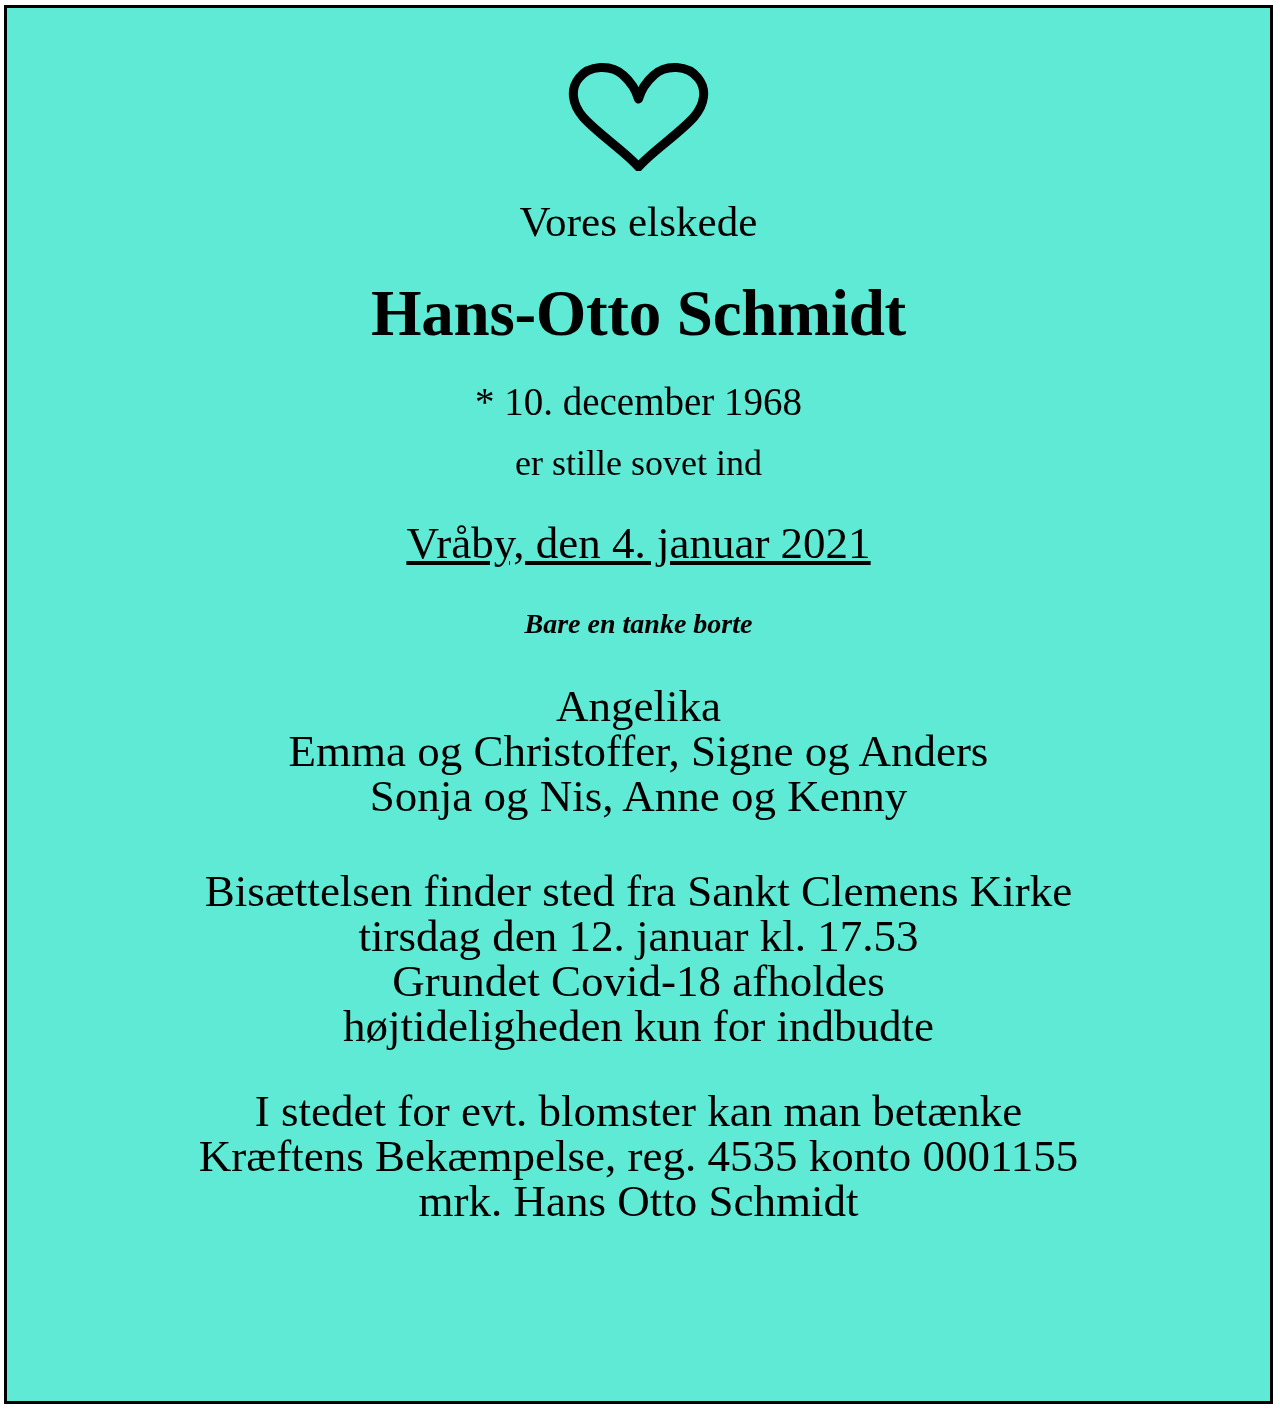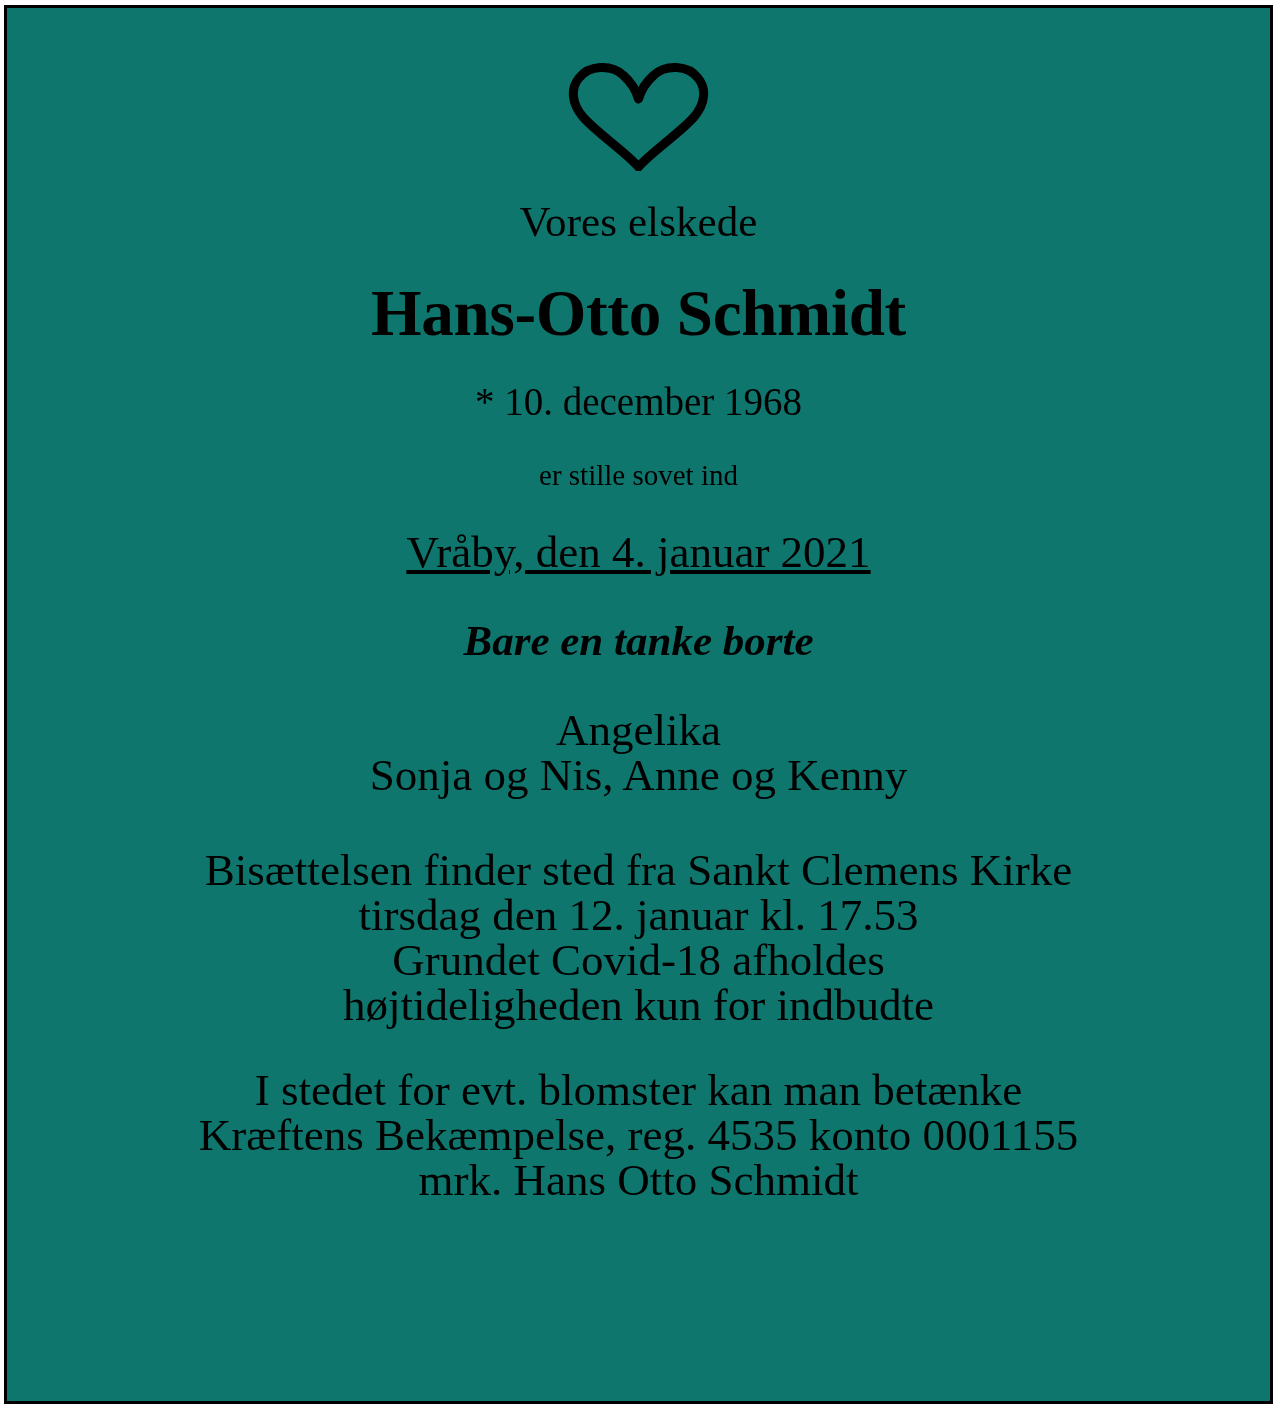--- a/index.html
+++ b/index.html
@@ -16,21 +16,21 @@
     overflow: hidden;
   }
 
   .notice {
     position: absolute;
     left: 4px;
     top: 5px;
     width: 1269px;
     height: 1399px;
     border: 3px solid #000000;
-    background: #0f766e;
+    background: #5eead4;
     box-sizing: border-box;
     display: flex;
     flex-direction: column;
     align-items: center;
   }
 
   
   .symbol-wrap {
     margin-top: 48px;
     height: 118px;
@@ -61,32 +61,32 @@
     margin-top: 38px;
     letter-spacing: -0.3px;
   }
 
   .born {
     font-size: 39px;
     margin-top: 36px;
   }
 
   .passed {
-    font-size: 29px;
-    margin-top: 40px;
+    font-size: 36px;
+    margin-top: 24px;
   }
 
   .place-date {
     font-size: 45px;
     margin-top: 40px;
     text-decoration: underline;
   }
 
   .verse {
-    font-size: 43px;
+    font-size: 28px;
     font-weight: bold;
     font-style: italic;
     margin-top: 44px;
   }
 
   
   .survivors {
     margin-top: 46px;
     text-align: center;
     font-weight: normal;
@@ -137,20 +137,21 @@
   <div class="line born">* 10. december 1968</div>
 
   <div class="line passed">er stille sovet ind</div>
 
   <div class="line place-date">Vråby, den 4. januar 2021</div>
 
   <div class="line verse">Bare en tanke borte</div>
 
   <div class="survivors">
     <div class="line">Angelika</div>
+    <div class="line">Emma og Christoffer, Signe og Anders</div>
     <div class="line">Sonja og Nis, Anne og Kenny</div>
   </div>
 
   <div class="details">
     <div class="line">Bisættelsen finder sted fra Sankt Clemens Kirke</div>
     <div class="line">tirsdag den 12. januar kl. 17.53</div>
     <div class="line">Grundet Covid-18 afholdes</div>
     <div class="line">højtideligheden kun for indbudte</div>
   </div>
 

